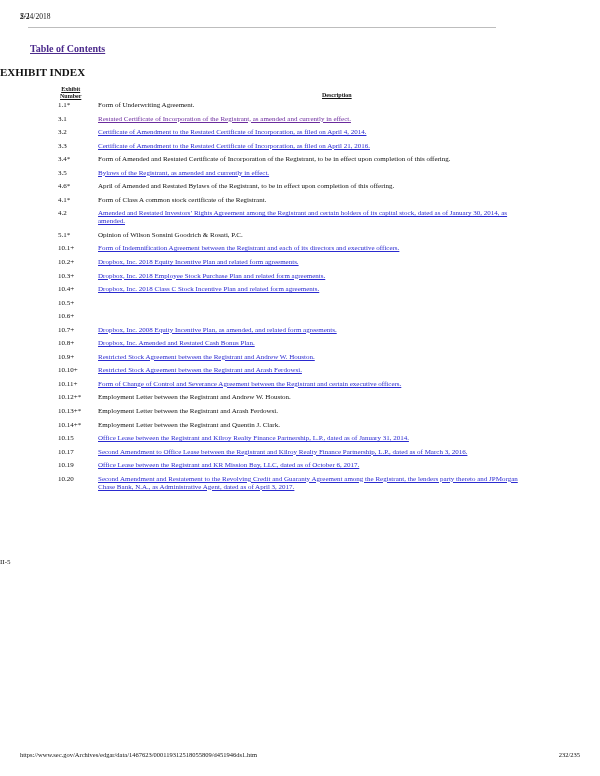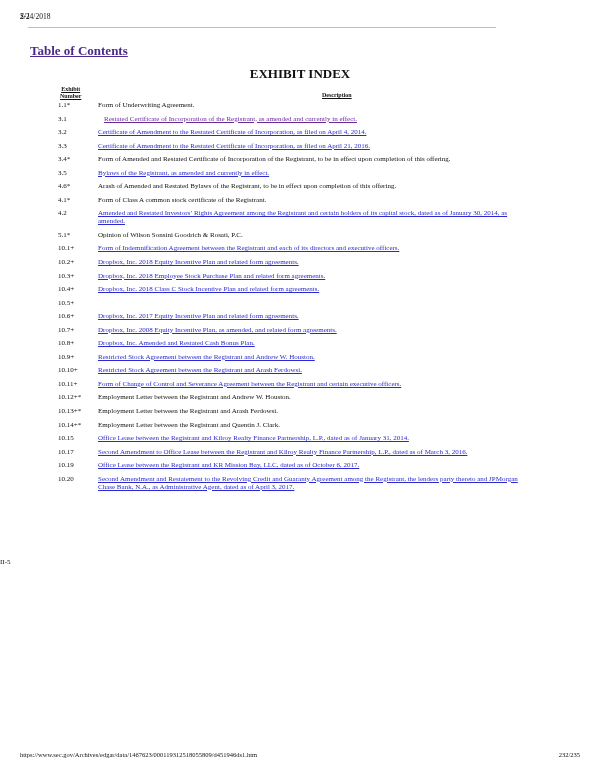--- a/index.html
+++ b/index.html
@@ -2,30 +2,30 @@
 <html><head>
 <meta charset="utf-8">
 <style>
   html, body { margin:0; padding:0; background:#ffffff; }
   body { width:600px; height:776px; position:relative; overflow:hidden;
          font-family:"Liberation Serif","DejaVu Serif",serif; color:#111; }
   .hdr { position:absolute; top:12px; left:20px; right:20px; height:12px; font-size:7.5px; }
   .hdr .date { position:absolute; left:0; top:0; }
   .hdr .title { position:absolute; left:0; right:0; top:0;font-style:italic; }
   .rule { position:absolute; top:27px; left:28px; right:104px; height:1px; background:#bdbdbd; }
-  .toc { position:absolute; top:43px; left:30px; font-size:13px; font-weight:bold; color:#4b2a8c; text-decoration:underline; }
-  .exh-title { position:absolute; top:66px; left:0; right:0; text-align:center; font-size:13px; font-weight:bold; }
+  .toc { position:absolute; top:43px; left:30px; font-size:10px; font-weight:bold; color:#4b2a8c; text-decoration:underline; }
+  .exh-title { position:absolute; top:66px; left:0; right:0; font-size:11px; font-weight:bold; }
   .col-head-num { position:absolute; top:86px; left:60px; font-size:6px; font-weight:bold; text-decoration:underline; line-height:7px; text-align:center; }
   .col-head-desc { position:absolute; top:92px; left:322px; font-size:6px; font-weight:bold; text-decoration:underline; }
   .rows { position:absolute; top:101px; left:0; width:600px; }
   .row { position:relative; display:flex; font-size:7px; line-height:8px; margin-bottom:5.55px; }
   .row .num { width:40px; padding-left:58px; flex:none; }
   .row .desc { width:420px; padding-left:0; }
   .row .desc.link { color:#2a2ad0; text-decoration:underline; }
-  .row .desc.visited { color:#6a2a9c;margin-left:6px; }
+  .row .desc.visited { color:#6a2a9c; }
   .pg { position:absolute; top:558px; left:0; right:0; text-align:left; font-size:7px; }
   .ftr { position:absolute; top:751px; left:20px; right:20px; font-size:6.5px; }
   .ftr .url { position:absolute; left:0; top:0; }
   .ftr .count { position:absolute; right:0; top:0; }
 </style>
 </head>
 <body>
 
 <div class="hdr">
   <span class="date">2/24/2018</span>
@@ -63,21 +63,21 @@
     <div class="row">
       <div class="num">3.4*</div>
       <div class="desc">Form of Amended and Restated Certificate of Incorporation of the Registrant, to be in effect upon completion of this offering.</div>
     </div>
     <div class="row">
       <div class="num">3.5</div>
       <a class="desc link">Bylaws of the Registrant, as amended and currently in effect.</a>
     </div>
     <div class="row">
       <div class="num">4.6*</div>
-      <div class="desc">Arash of Amended and Restated Bylaws of the Registrant, to be in effect upon completion of this offering.</div>
+      <div class="desc">April of Amended and Restated Bylaws of the Registrant, to be in effect upon completion of this offering.</div>
     </div>
     <div class="row">
       <div class="num">4.1*</div>
       <div class="desc">Form of Class A common stock certificate of the Registrant.</div>
     </div>
     <div class="row">
       <div class="num">4.2</div>
       <a class="desc link">Amended and Restated Investors’ Rights Agreement among the Registrant and certain holders of its capital stock, dated as of January 30, 2014, as amended.</a>
     </div>
     <div class="row">
@@ -98,21 +98,20 @@
     </div>
     <div class="row">
       <div class="num">10.4+</div>
       <a class="desc link">Dropbox, Inc. 2018 Class C Stock Incentive Plan and related form agreements.</a>
     </div>
     <div class="row">
       <div class="num">10.5+</div>
     </div>
     <div class="row">
       <div class="num">10.6+</div>
-      <a class="desc link">Dropbox, Inc. 2017 Equity Incentive Plan and related form agreements.</a>
     </div>
     <div class="row">
       <div class="num">10.7+</div>
       <a class="desc link">Dropbox, Inc. 2008 Equity Incentive Plan, as amended, and related form agreements.</a>
     </div>
     <div class="row">
       <div class="num">10.8+</div>
       <a class="desc link">Dropbox, Inc. Amended and Restated Cash Bonus Plan.</a>
     </div>
     <div class="row">

